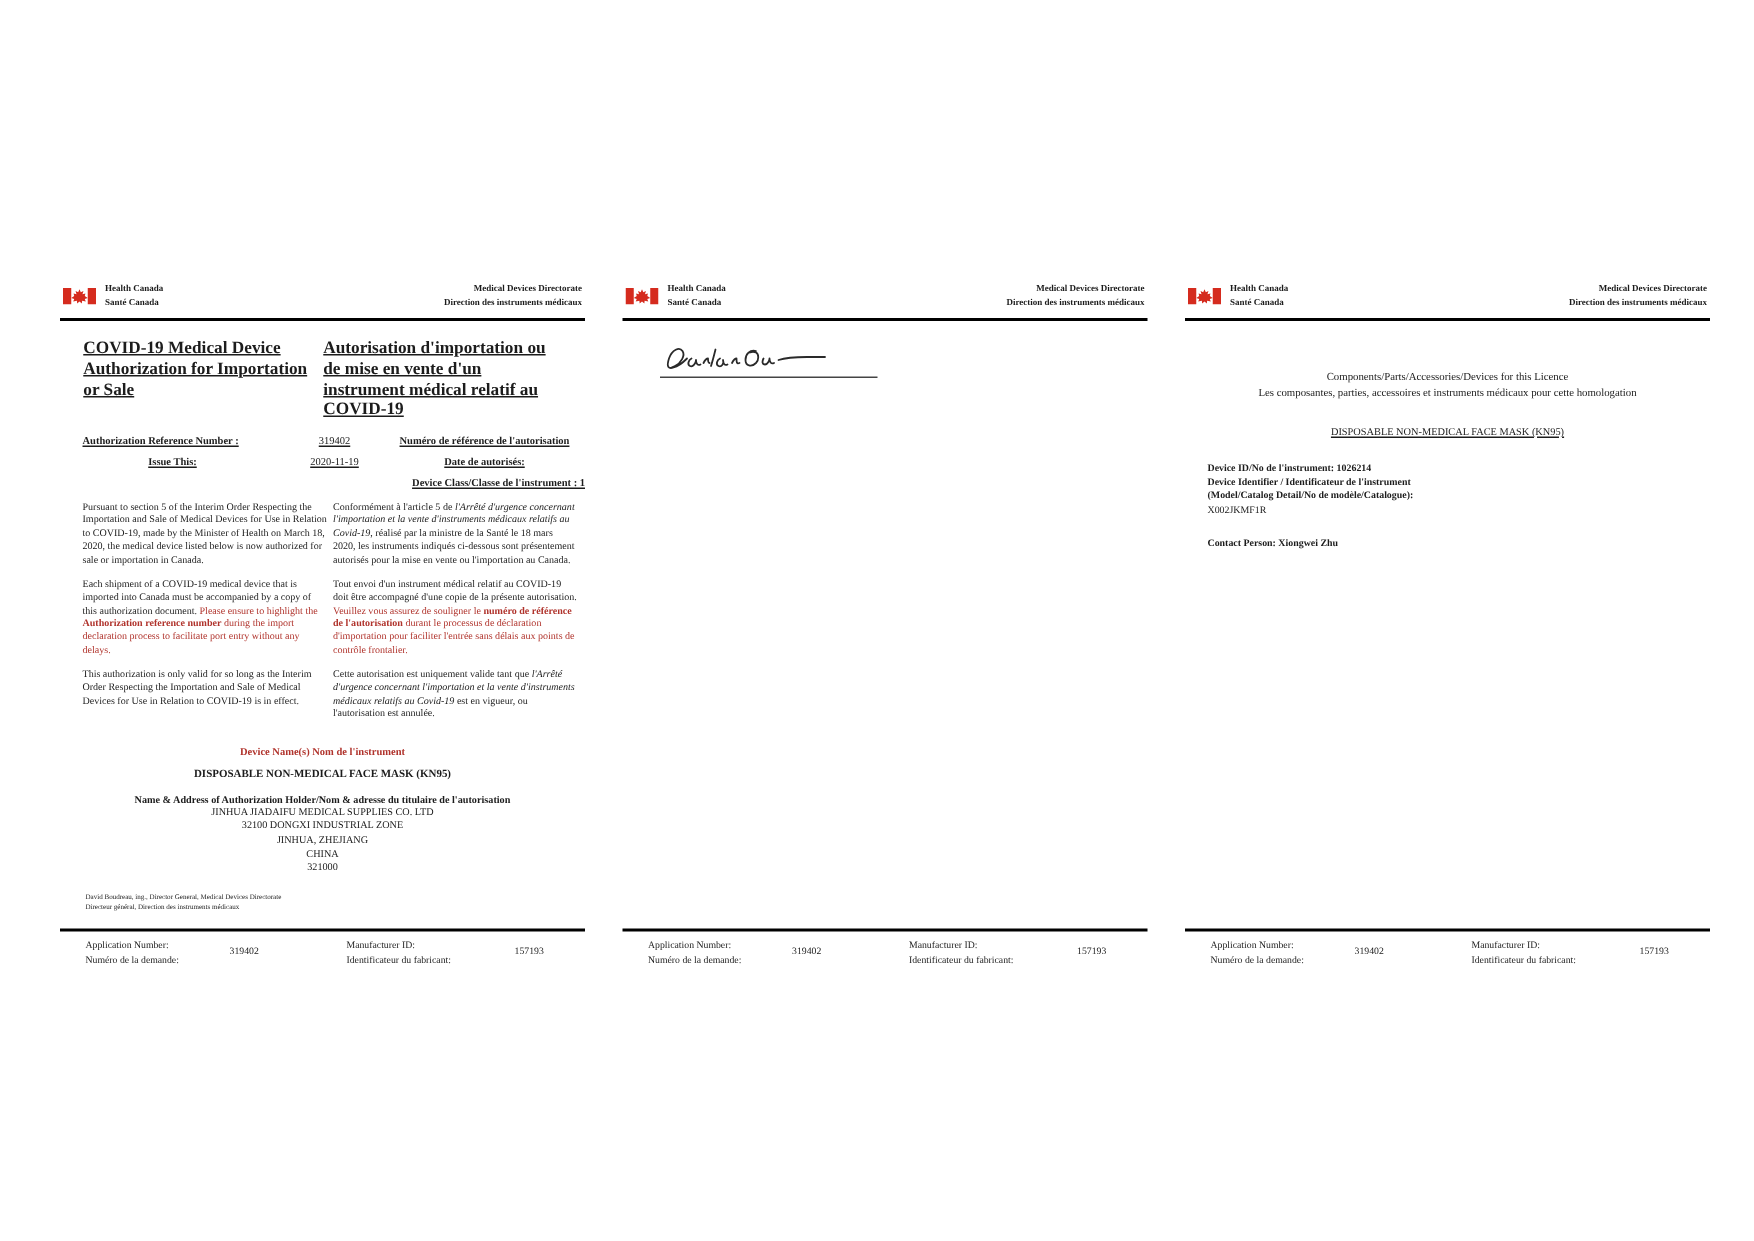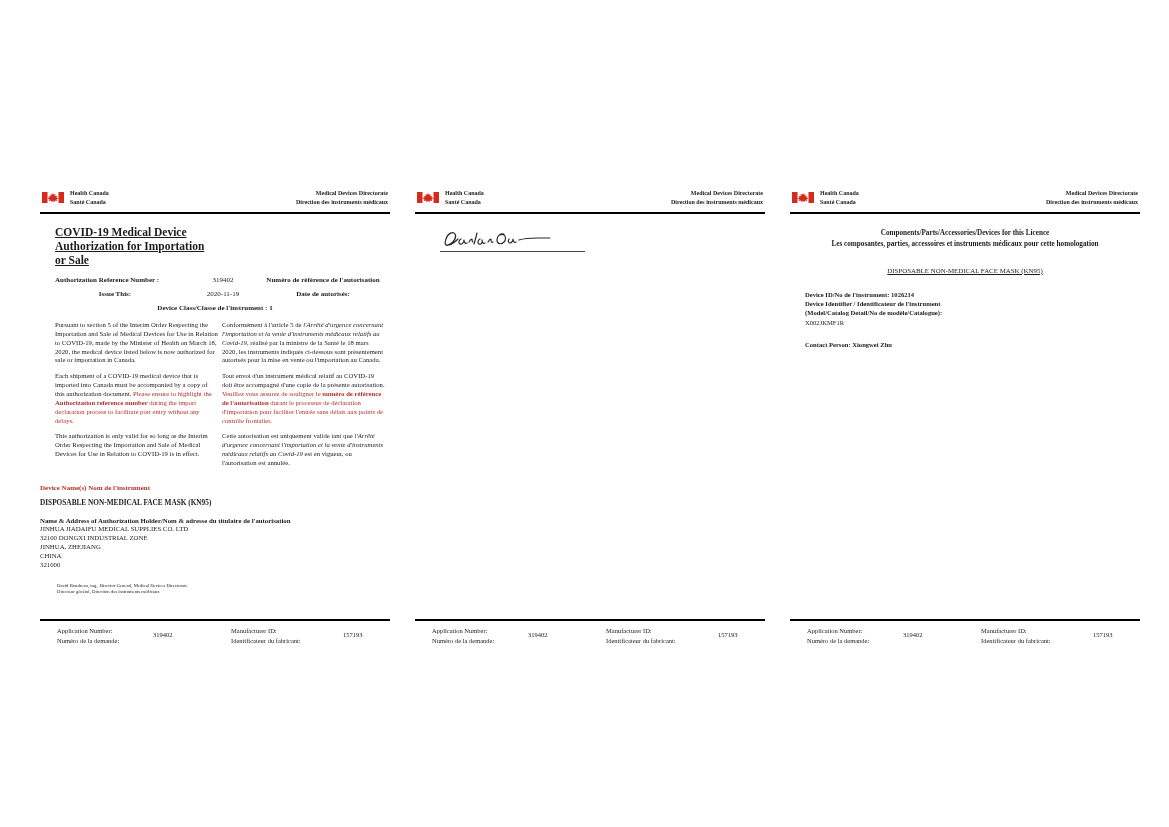--- a/index.html
+++ b/index.html
@@ -32,51 +32,51 @@
   
   .doc-footer{
     position:absolute;left:0;right:0;bottom:0;
     border-top:2px solid #000;padding:5px 0 0 17px;
     display:grid;grid-template-columns:96px 78px 112px 1fr;
     font-size:6.5px;line-height:1.45;align-items:start;
   }
   .doc-footer .val{padding-top:4px;}
 
   
-  .titles{display:flex;justify-content:space-between;margin-top:12px;padding:0 14px 0 15px;}
+  .titles{display:flex;justify-content:center;margin-top:12px;padding:0 14px 0 15px;}
   .doc-title{width:160px;font-size:11.5px;font-weight:bold;line-height:1.18;text-decoration:underline;margin:0;}
-  .info-rows{margin-top:9px;font-size:7px;}
+  .info-rows{margin-top:9px;font-size:7px;text-decoration:underline;}
   .info-row{display:grid;grid-template-columns:150px 66px 1fr;margin-bottom:6px;}
   .info-row .lbl{font-weight:bold;}
   .info-row .l1{padding-left:15px;}
   .info-row .c1{text-align:center;}
   .info-row .val{text-align:center;font-weight:normal;}
-  .device-class{text-align:center;font-size:7px;font-weight:bold;margin-top:1px;}
+  .device-class{text-align:right;font-size:7px;font-weight:bold;margin-top:1px;}
 
   .body-cols{display:flex;justify-content:space-between;margin-top:9px;padding:0 5px 0 15px;}
   .body-col{width:163px;font-size:6.7px;line-height:1.32;}
   .body-col p{margin:0 0 7px 0;}
   .seg-normal{}
   .seg-italic{font-style:italic;}
   .seg-red{color:var(--red_text);}
   .seg-redbold{color:var(--red_text);font-weight:bold;}
 
-  .center-line{text-align:left;}
+  .center-line{text-align:center;}
   .device-name-label{margin-top:9px;font-size:7px;font-weight:bold;color:var(--red_text);}
   .device-name{margin-top:6px;font-size:7.3px;font-weight:bold;}
   .holder-label{margin-top:10px;font-size:6.8px;font-weight:bold;}
   .addr{font-size:6.8px;line-height:1.35;}
   .officer{margin-top:13px;padding-left:17px;font-size:4.7px;line-height:1.4;color:#222;}
 
   
   .sig-block{margin-top:13px;margin-left:25px;width:145px;border-bottom:1px solid #444;}
   .sig-block svg{display:block;width:120px;height:24px;}
 
   
-  .p3-heading{margin-top:14px;text-align:center;font-size:7.2px;font-weight:bold;line-height:1.5;}
+  .p3-heading{margin-top:32px;text-align:center;font-size:7.2px;font-weight:normal;line-height:1.5;}
   .p3-devname{margin-top:17px;text-align:center;font-size:6.9px;text-decoration:underline;}
   .p3-block{margin-top:16px;padding-left:15px;font-size:6.6px;line-height:1.4;}
   .p3-block .b{font-weight:bold;}
   .p3-contact{margin-top:14px;padding-left:15px;font-size:6.6px;font-weight:bold;}
 </style>
 </head>
 <body>
 
 <div class="canvas">
 
@@ -94,20 +94,21 @@
         </div>
       </div>
       <div class="directorate">
         <div>Medical Devices Directorate</div>
         <div>Direction des instruments médicaux</div>
       </div>
     </div>
 
     <div class="titles">
       <h1 class="doc-title">COVID-19 Medical Device Authorization for Importation or Sale</h1>
+      <h1 class="doc-title">Autorisation d'importation ou de mise en vente d'un instrument médical relatif au COVID-19</h1>
     </div>
 
     <div class="info-rows">
       <div class="info-row">
         <span class="lbl l1">Authorization Reference Number :</span>
         <span class="val">319402</span>
         <span class="lbl c1">Numéro de référence de l'autorisation</span>
       </div>
       <div class="info-row">
         <span class="lbl c1">Issue This:</span>

